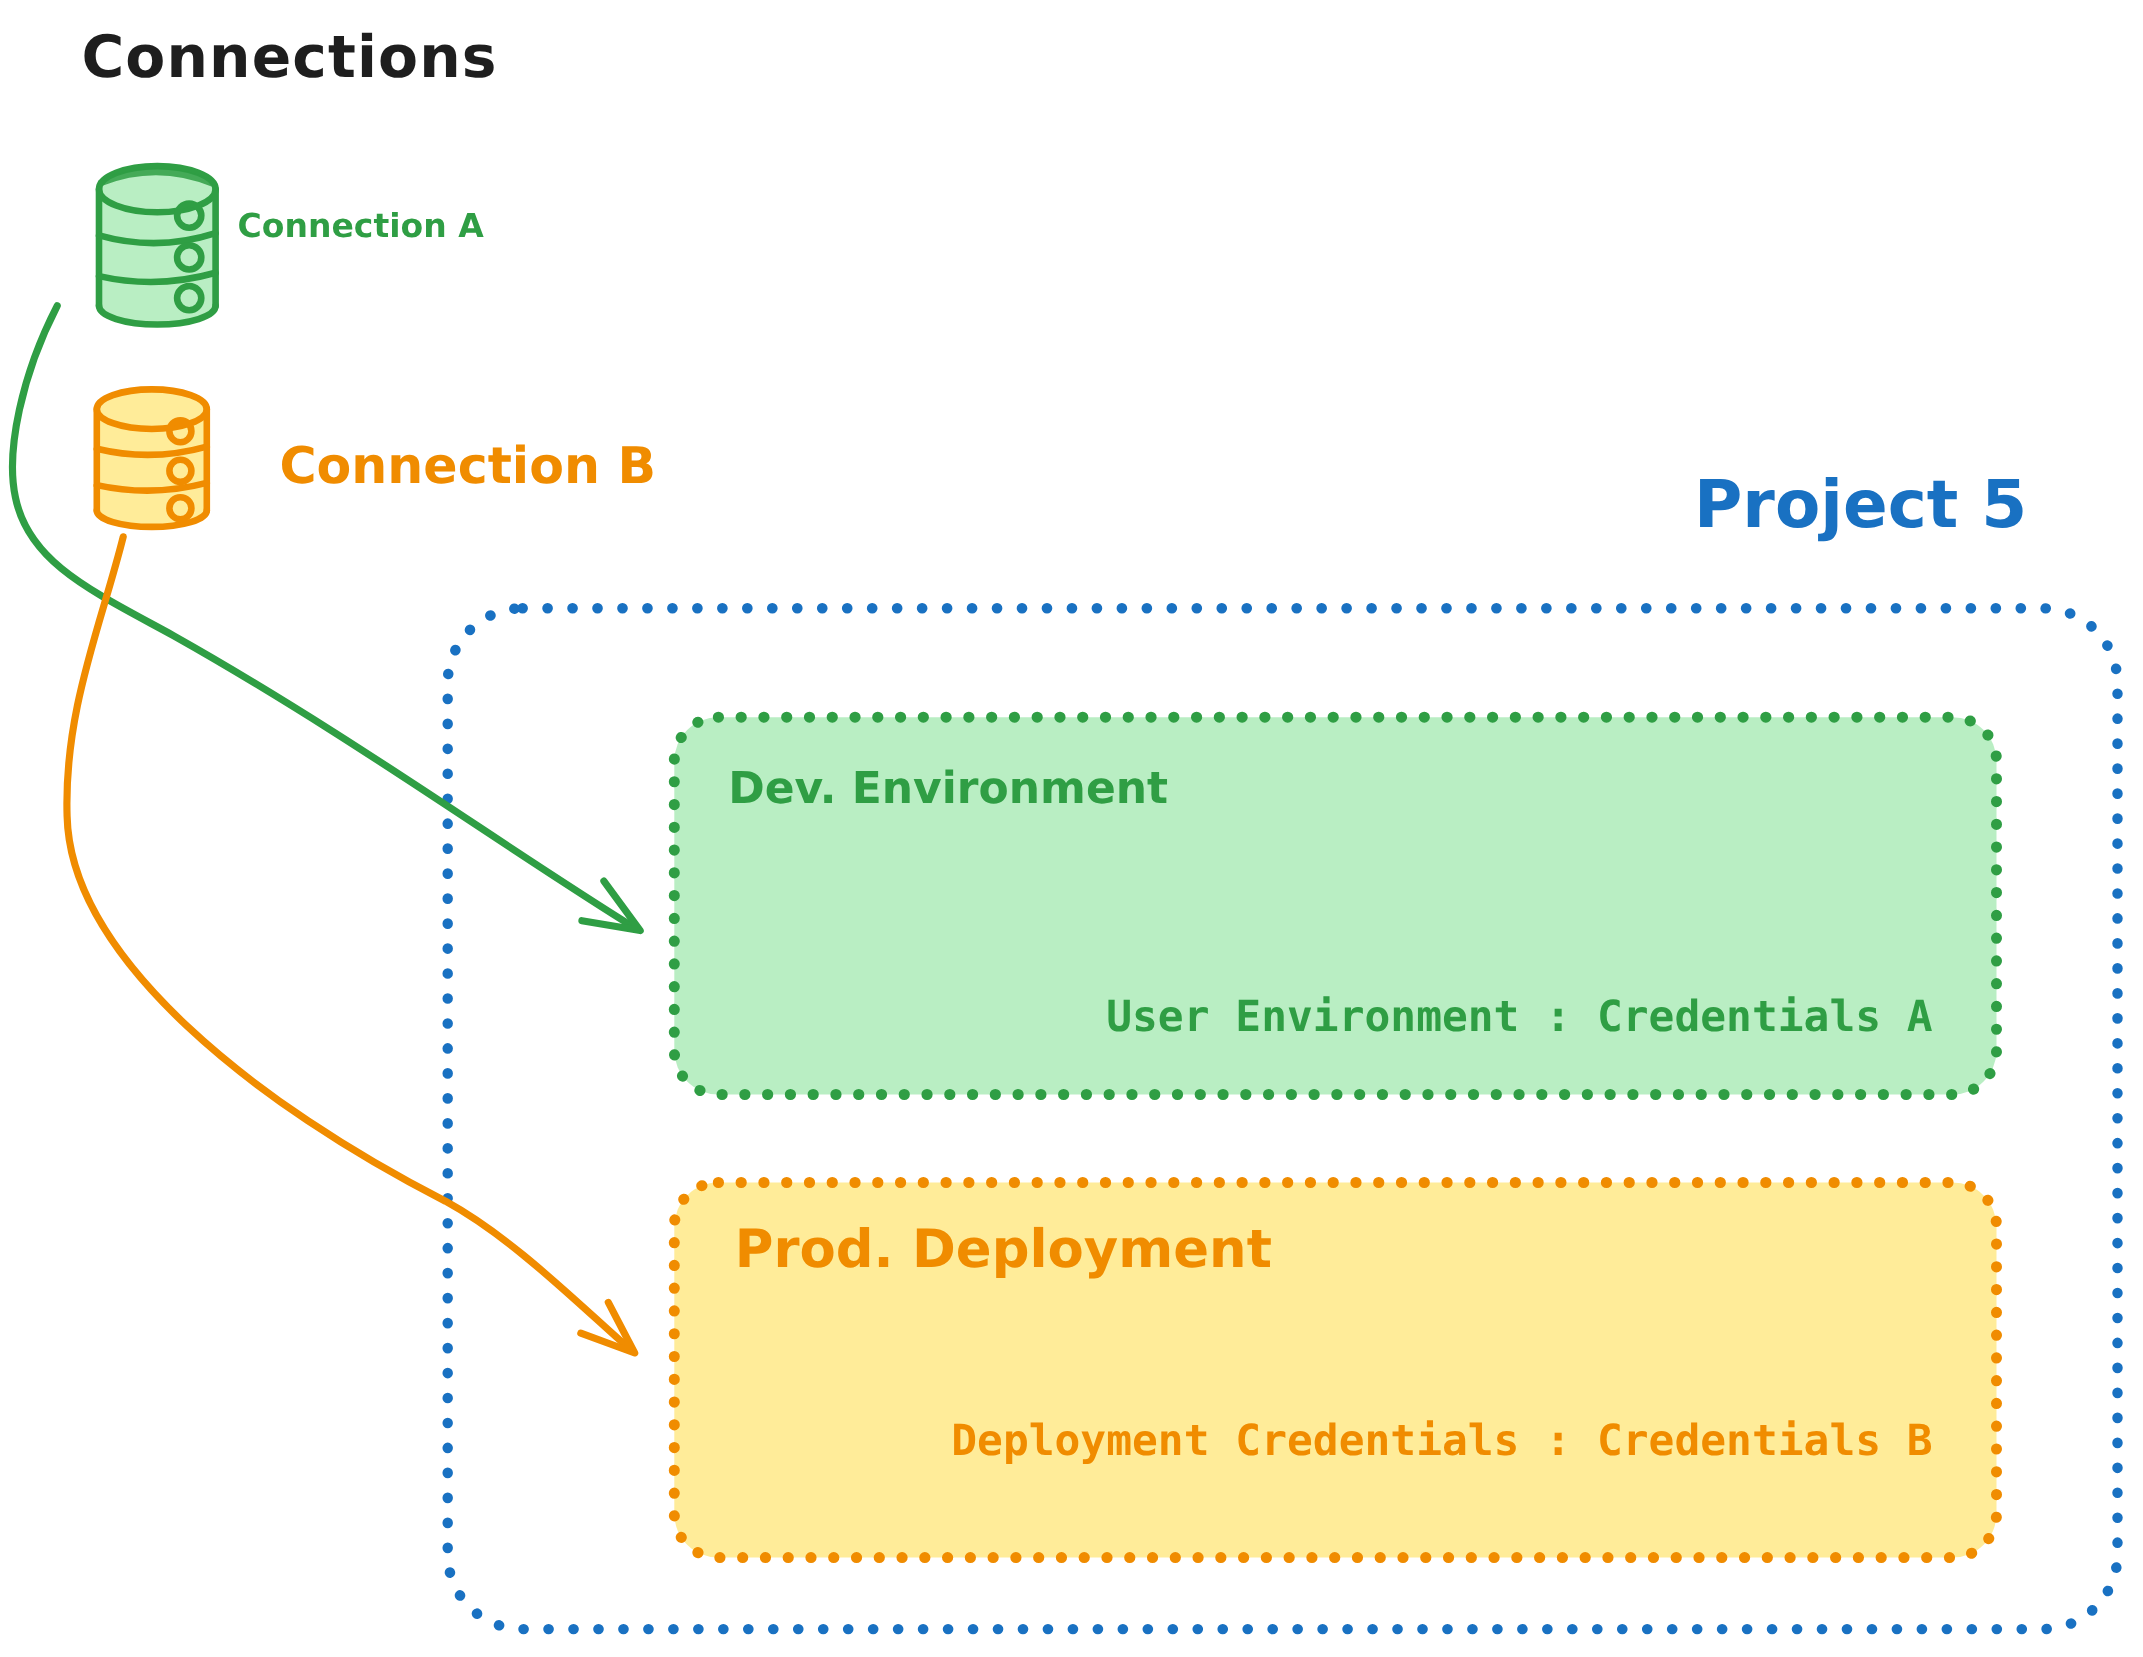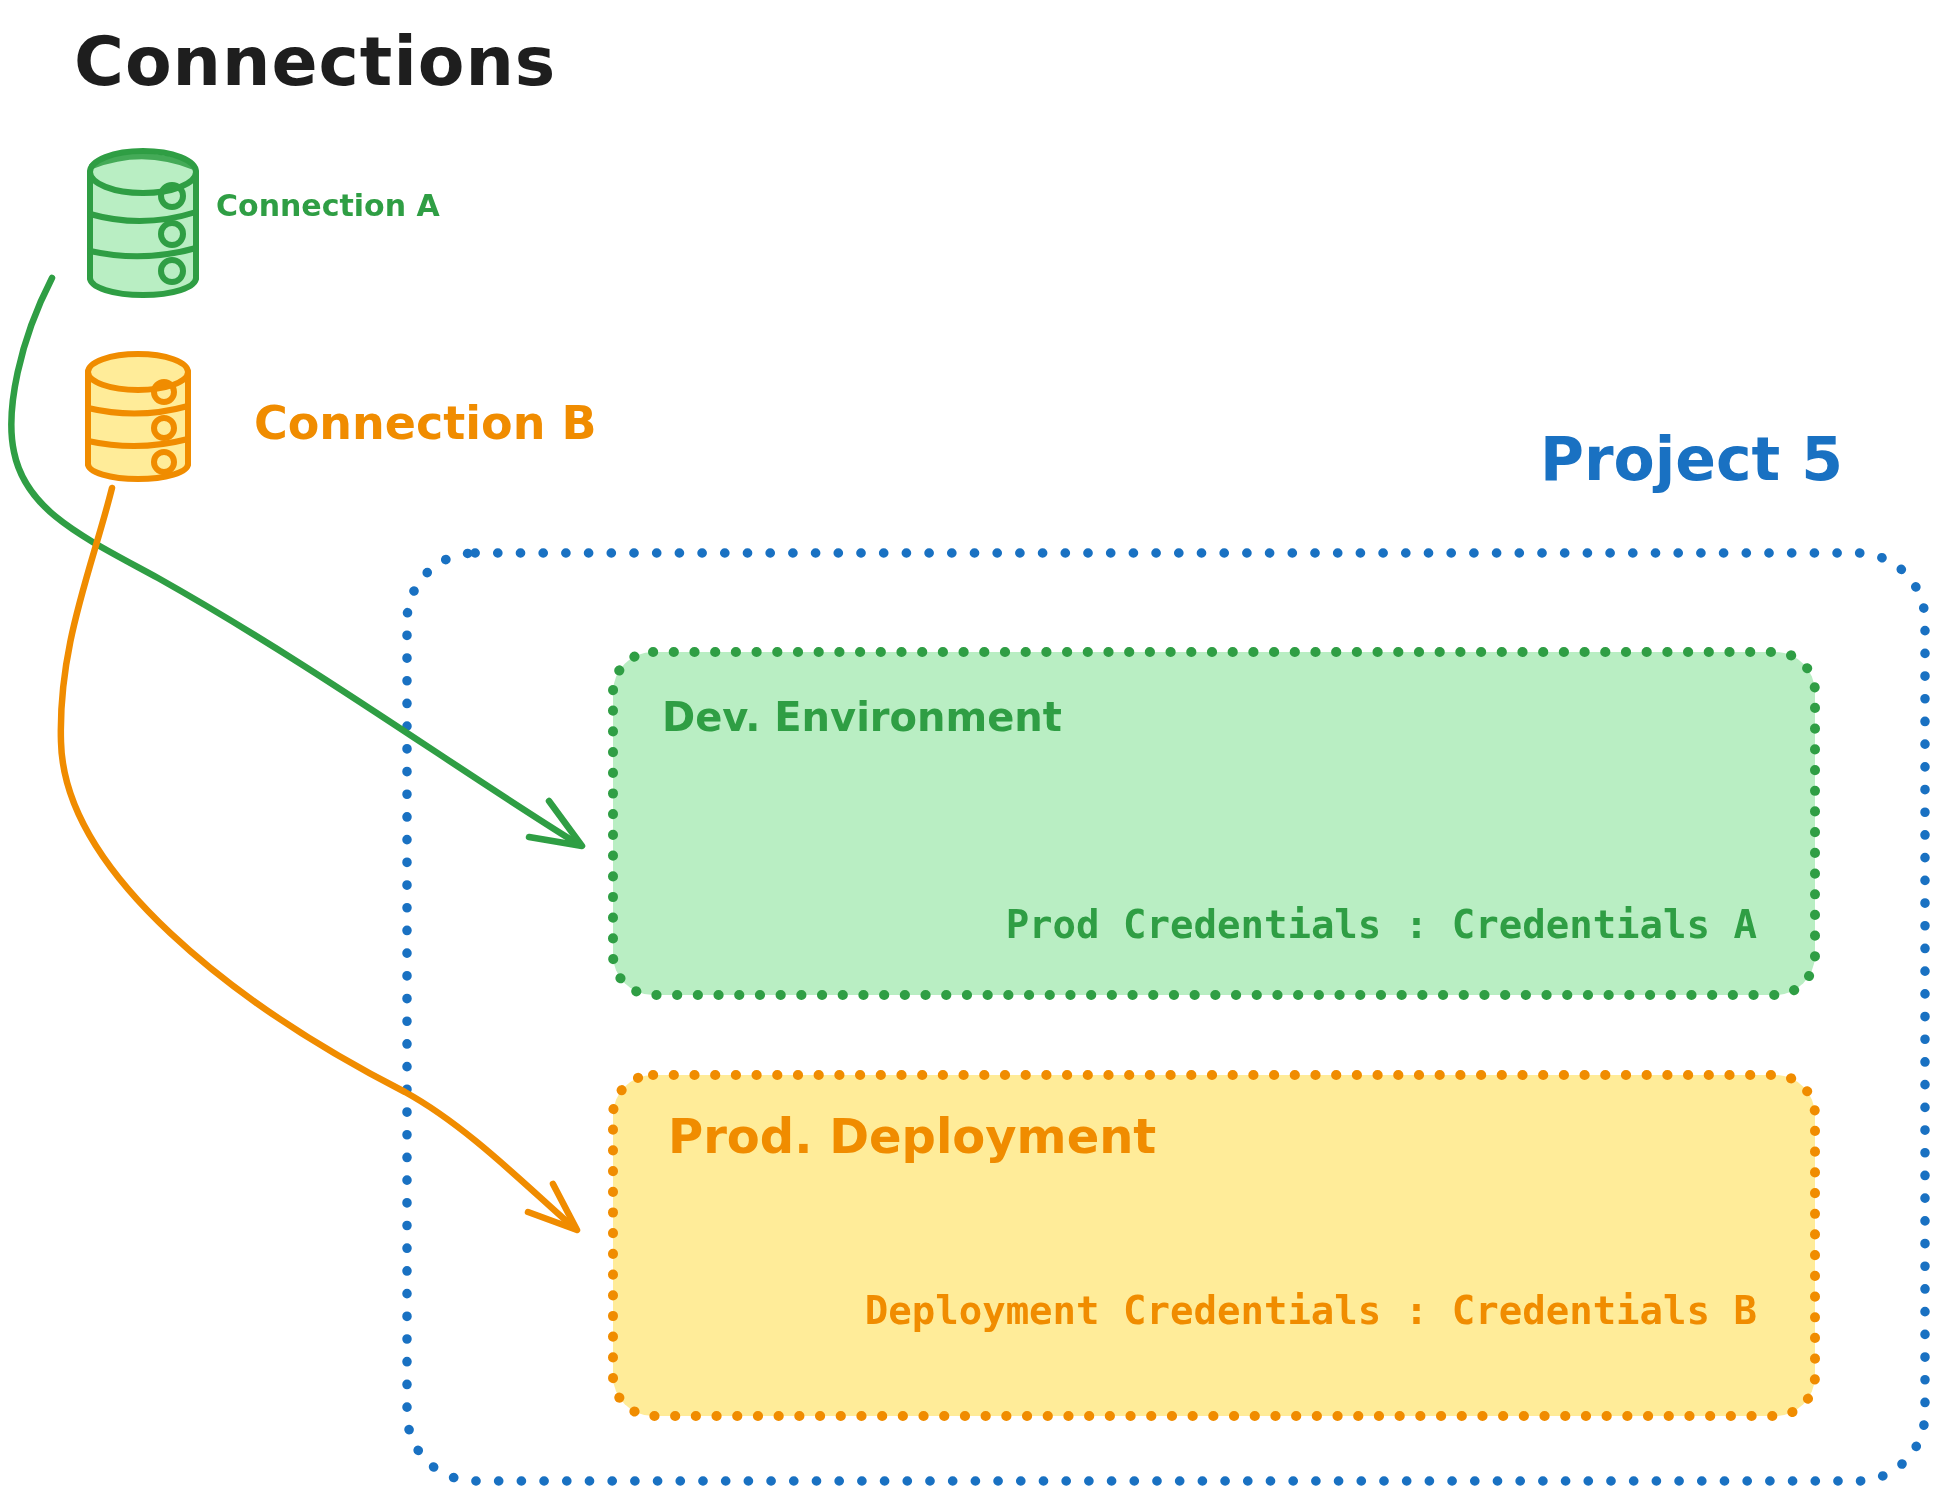--- a/index.html
+++ b/index.html
@@ -21,21 +21,21 @@
     width: 1948px;
     height: 1506px;
   }
   .txt {
     position: absolute;
     white-space: nowrap;
     font-weight: 700;
   }
   .title-main {
     left: 74px; top: 22px;
-    font-size: 68px;
+    font-size: 53px;
     color: var(--ink);
     letter-spacing: 1px;
   }
   .label-conn-a {
     left: 216px; top: 188px;
     font-size: 30px;
     color: var(--green);
   }
   .label-conn-b {
     left: 214px; top: 396px;
@@ -149,19 +149,19 @@
   <div class="txt title-main">Connections</div>
 
   <div class="txt label-conn-a">Connection A</div>
 
   <div class="txt label-conn-b">Connection B</div>
 
   <div class="txt title-project">Project 5</div>
 
   <div class="txt title-dev">Dev. Environment</div>
 
-  <div class="cred cred-dev">Prod Credentials : Credentials A</div>
+  <div class="cred cred-dev">User Environment : Credentials A</div>
 
   <div class="txt title-prod">Prod. Deployment</div>
 
   <div class="cred cred-prod">Deployment Credentials : Credentials B</div>
 
 </div>
 
 </body></html>

